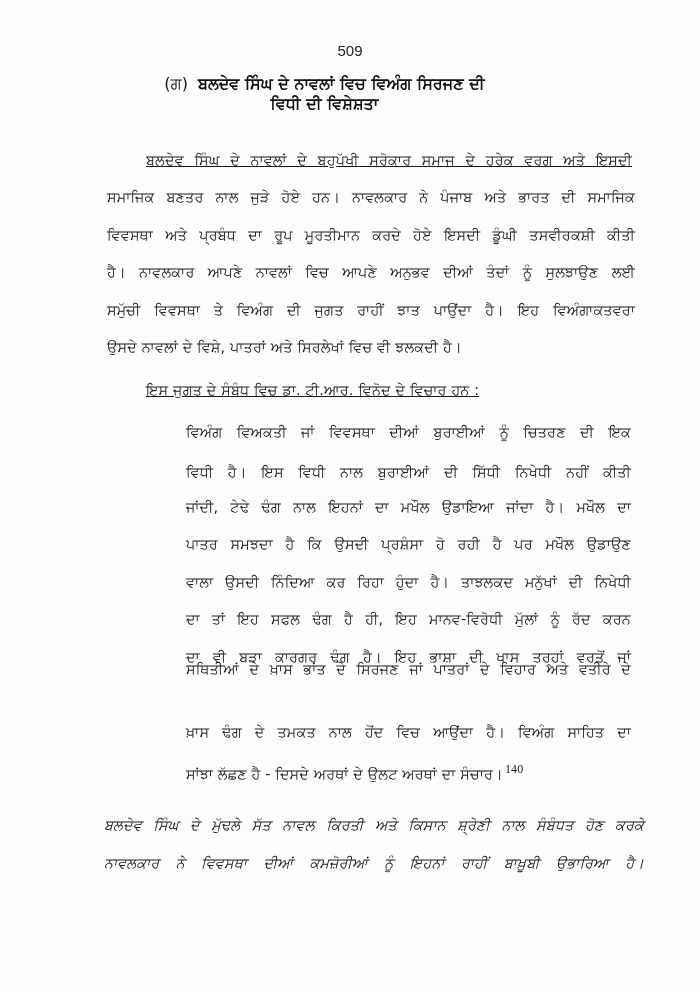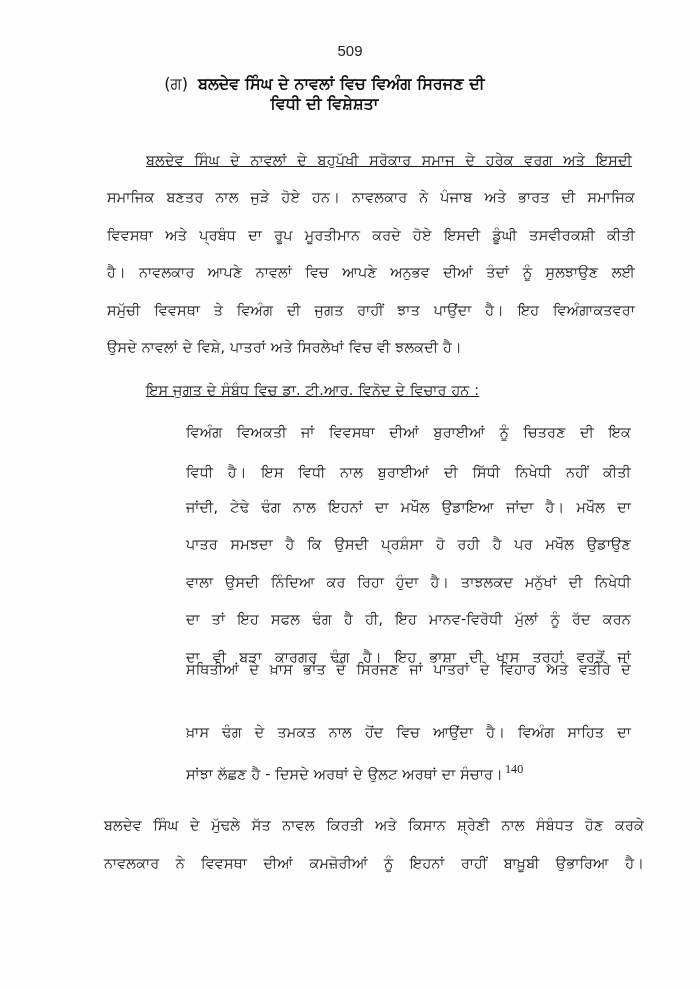--- a/index.html
+++ b/index.html
@@ -48,21 +48,21 @@
       color: #1a1a1a;
       letter-spacing: 0.2px;
     }
     .just {
       text-align: justify;
       text-align-last: justify;
     }
     .full { left: 107px; width: 528px; }
     .indent { left: 146px; width: 486px; text-decoration: underline; }
     .quote { left: 186px; width: 445px; }
-    .final { left: 104px; width: 540px; }
+    .final { left: 104px; width: 540px; font-style: italic; }
     sup.fn {
       font-family: "Liberation Serif", serif;
       font-size: 12px;
       vertical-align: 6px;
       margin-left: 2px;
     }
   </style>
 </head>
 <body>
 

